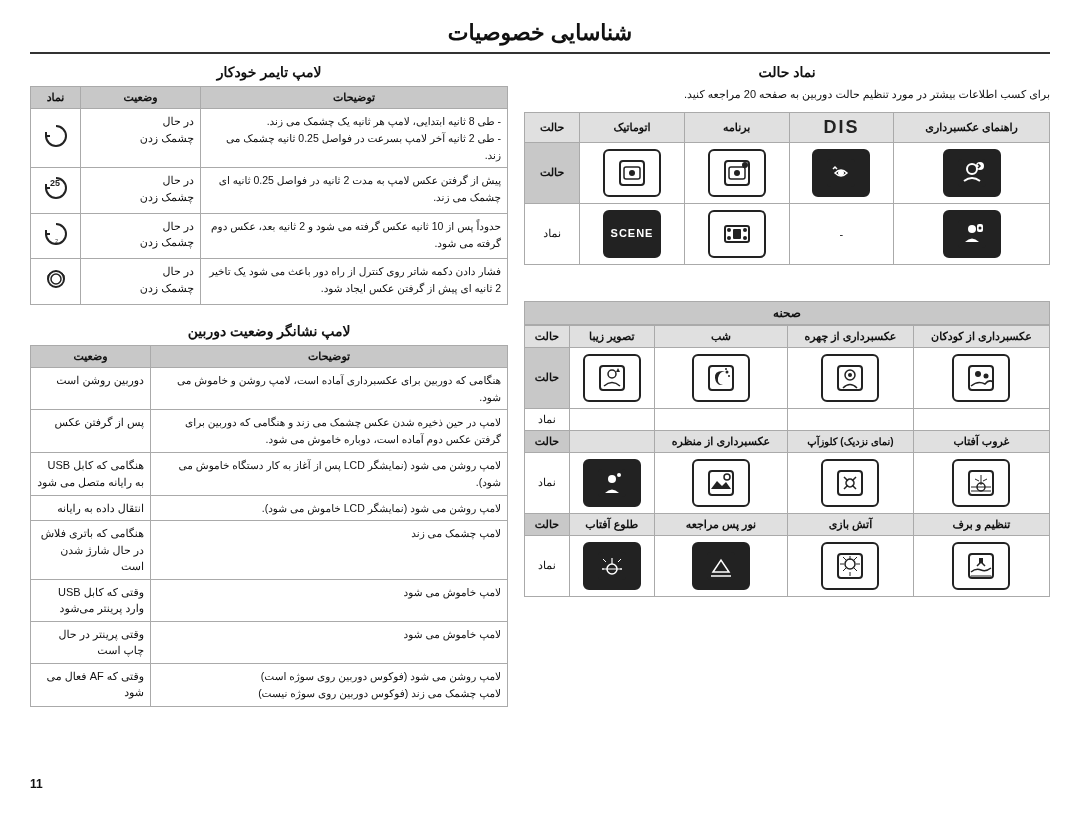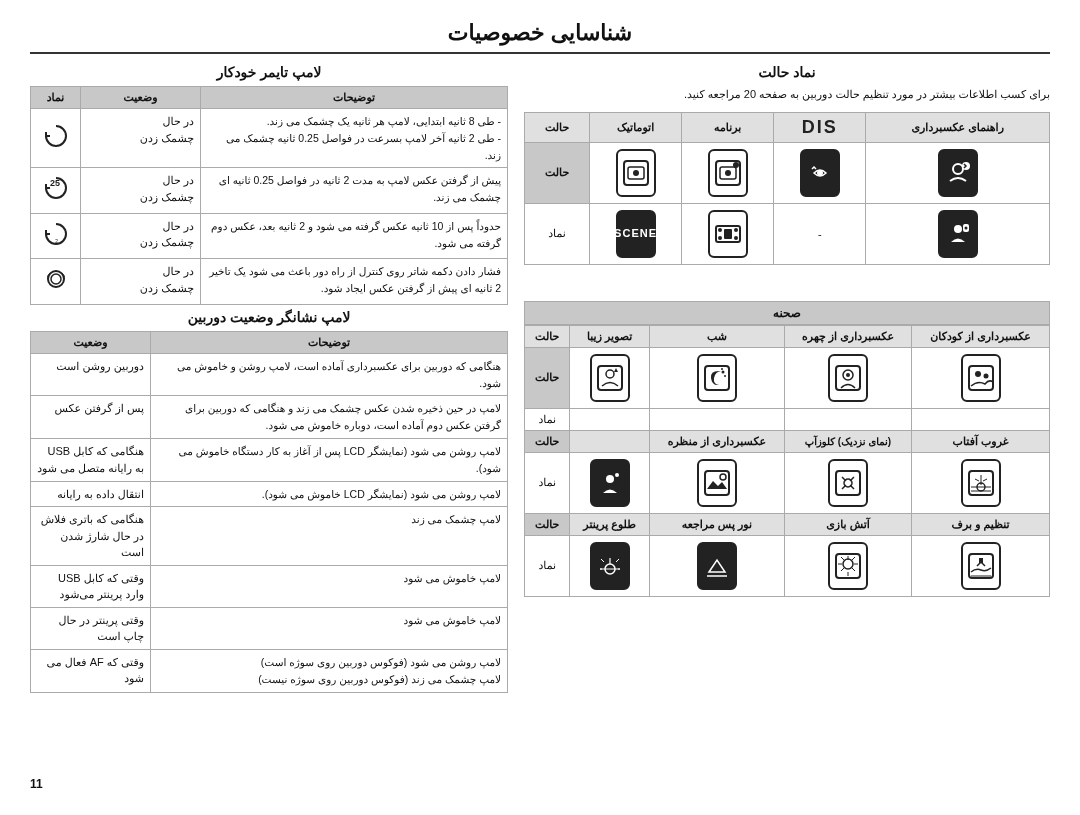--- a/index.html
+++ b/index.html
@@ -66,21 +66,21 @@
     }
     .icon-cell {
       font-size: 22px;
       line-height: 1;
       padding: 6px;
     }
     .icon-wrapper {
       display: inline-flex;
       align-items: center;
       justify-content: center;
-      width: 40px;
+      width: 58px;
       height: 48px;
       border: 2px solid #222;
       border-radius: 6px;
       background: #fff;
       font-size: 20px;
     }
     .icon-wrapper.dark {
       background: #222;
       color: #fff;
     }
@@ -106,21 +106,21 @@
       border: 1px solid #aaa;
       margin-top: 36px;
     }
     .scene-row-label {
       background: #c8c8c8;
       font-size: 11px;
       font-weight: bold;
     }
     
     .lamp-section {
-      margin-bottom: 4px;
+      margin-bottom: 18px;
     }
     .right-table th {
       background: #c8c8c8;
       font-size: 11px;
     }
     .right-table td {
       font-size: 11px;
       text-align: right;
       line-height: 1.5;
     }
@@ -369,21 +369,21 @@
                     <circle cx="21" cy="6" r="2" fill="#fff"></circle>
                   </svg>
               </div>
             </td>
             <td class="nemad-label">نماد</td>
           </tr>
           <tr>
             <th>تنظیم و برف</th>
             <th>آتش بازی</th>
             <th>نور پس مراجعه</th>
-            <th>طلوع پرینتر</th>
+            <th>طلوع آفتاب</th>
             <td class="scene-row-label">حالت</td>
           </tr>
           <tr>
             <td class="icon-cell">
               <div class="icon-wrapper">
                 <svg width="28" height="28" viewBox="0 0 28 28">
                     <rect x="2" y="2" width="24" height="24" fill="none" stroke="#222" stroke-width="2" rx="3"></rect>
                     <path d="M4 20 Q9 16 14 18 Q19 20 24 16" fill="none" stroke="#222" stroke-width="1.5"></path>
                     <path d="M4 24 L24 24" stroke="#222" stroke-width="1"></path>
                     <path d="M14 10 L10 14 M14 10 L18 14" stroke="#222" stroke-width="1.5"></path>

